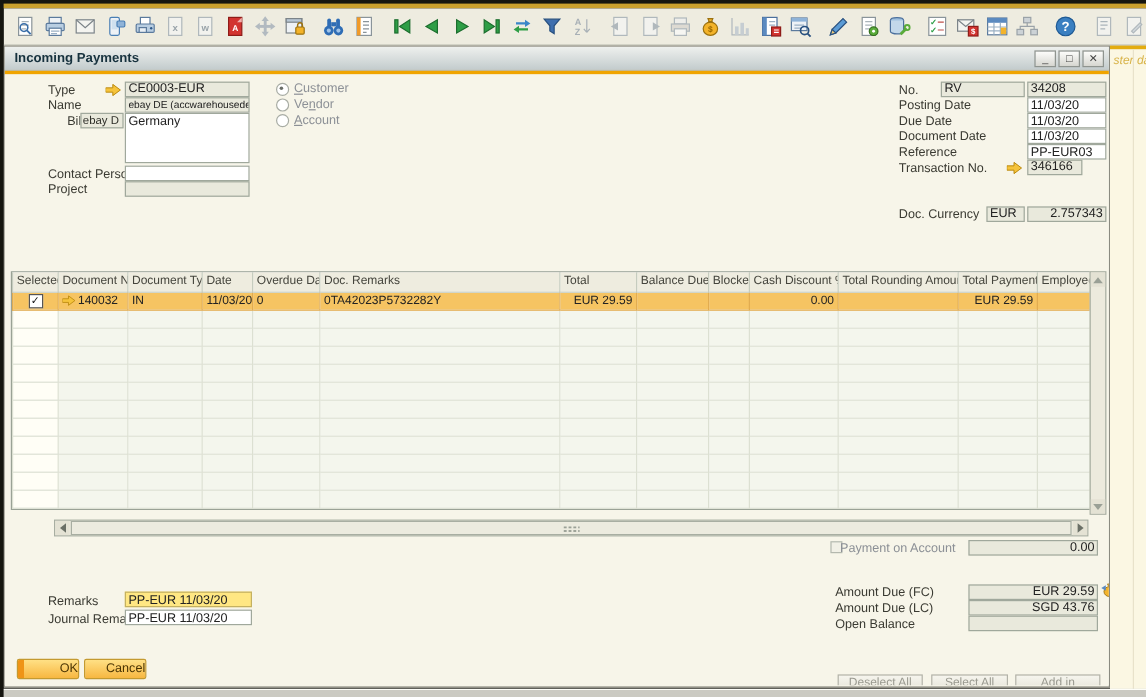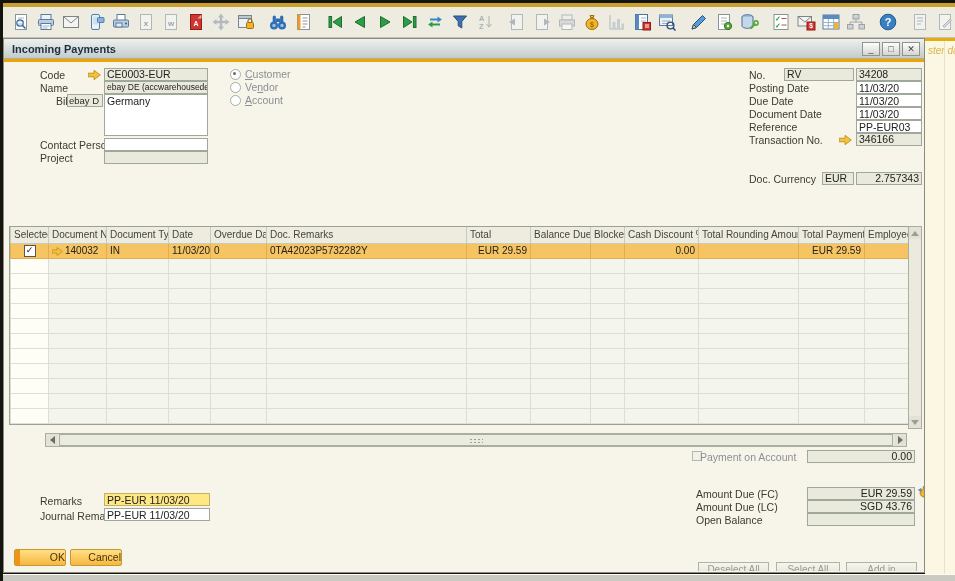--- a/index.html
+++ b/index.html
@@ -371,21 +371,21 @@
   <div class="window">
     <div class="titlebar">
       <span class="title">Incoming Payments</span>
       <span class="winbtn">_</span>
       <span class="winbtn">□</span>
       <span class="winbtn">✕</span>
     </div>
     <div class="goldline"></div>
     <div class="content">
 
-      <span class="lbl" style="left:36px;top:7px">Code</span>
+      <span class="lbl" style="left:36px;top:7px">Type</span>
       <span class="arrow-link" style="left:84px;top:8px">
         <svg width="13" height="10" viewBox="0 0 13 10">
             <polygon points="0,3.2 6,3.2 6,0.3 12.3,5 6,9.7 6,6.8 0,6.8" fill="#f5c33b" stroke="#b8860b" stroke-width="0.8"></polygon>
           </svg>
       </span>
       <div class="fld gray" style="left:100px;top:6px;width:104px">CE0003-EUR</div>
 
       <span class="lbl" style="left:36px;top:20px">Name</span>
       <div class="fld gray" style="left:100px;top:19px;width:104px;font-size:8.5px">ebay DE (accwarehousede15)</div>
 
@@ -431,21 +431,21 @@
 
       <span class="lbl" style="left:745px;top:59px">Reference</span>
       <input class="fld" style="left: 852px; top: 58px; width: 66px;" value="PP-EUR03">
 
       <span class="lbl" style="left:745px;top:72px">Transaction No.</span>
       <span class="arrow-link" style="left:835px;top:73px">
         <svg width="13" height="10" viewBox="0 0 13 10">
             <polygon points="0,3.2 6,3.2 6,0.3 12.3,5 6,9.7 6,6.8 0,6.8" fill="#f5c33b" stroke="#b8860b" stroke-width="0.8"></polygon>
           </svg>
       </span>
-      <div class="fld gray" style="left:852px;top:71px;width:66px">346166</div>
+      <div class="fld gray" style="left:852px;top:71px;width:46px">346166</div>
 
       <span class="lbl" style="left:745px;top:111px">Doc. Currency</span>
       <div class="fld gray" style="left:818px;top:110px;width:32px">EUR</div>
       <div class="fld gray right" style="left:852px;top:110px;width:66px">2.757343</div>
 
       <div class="grid-wrap">
         <table class="grid" id="doc-table">
             <colgroup>
               <col style="width:38px">
               <col style="width:58px">

